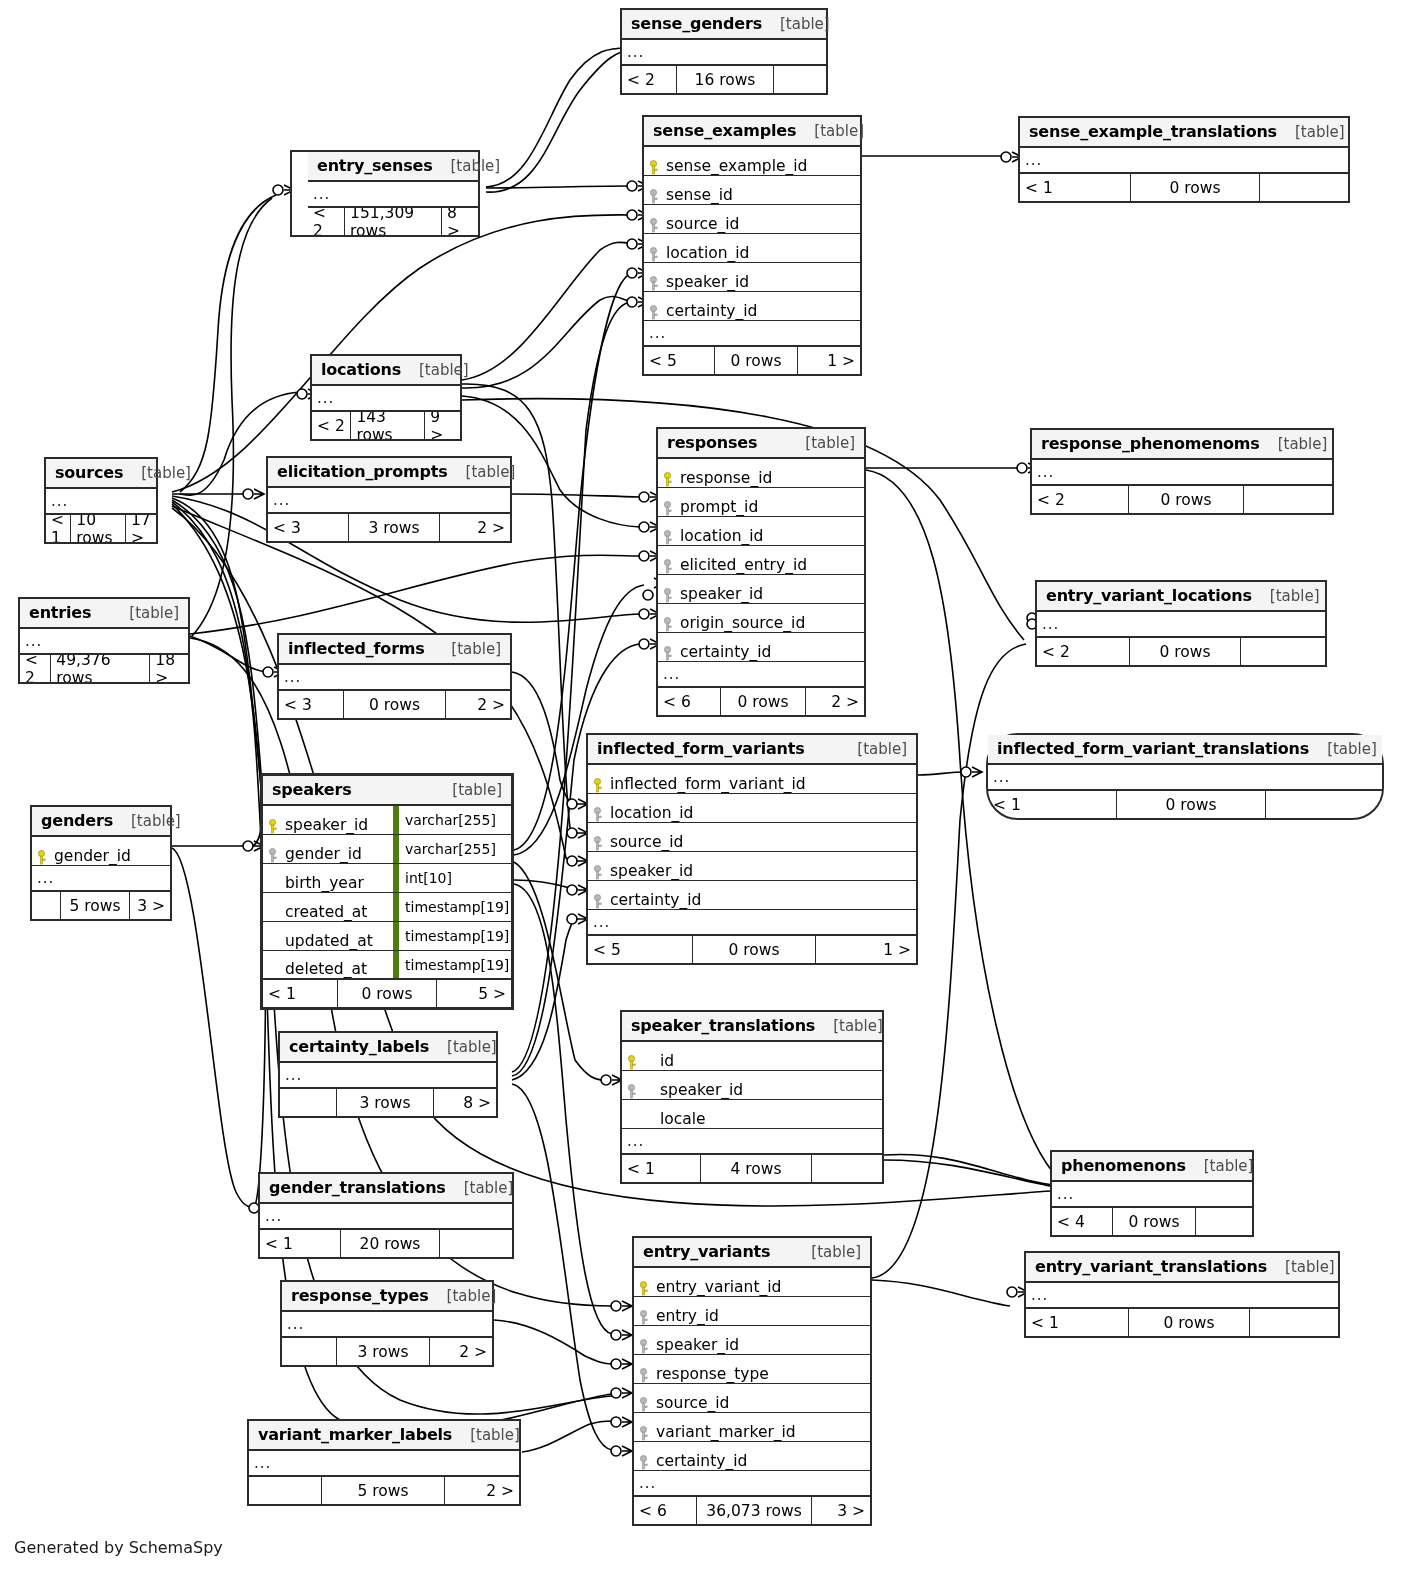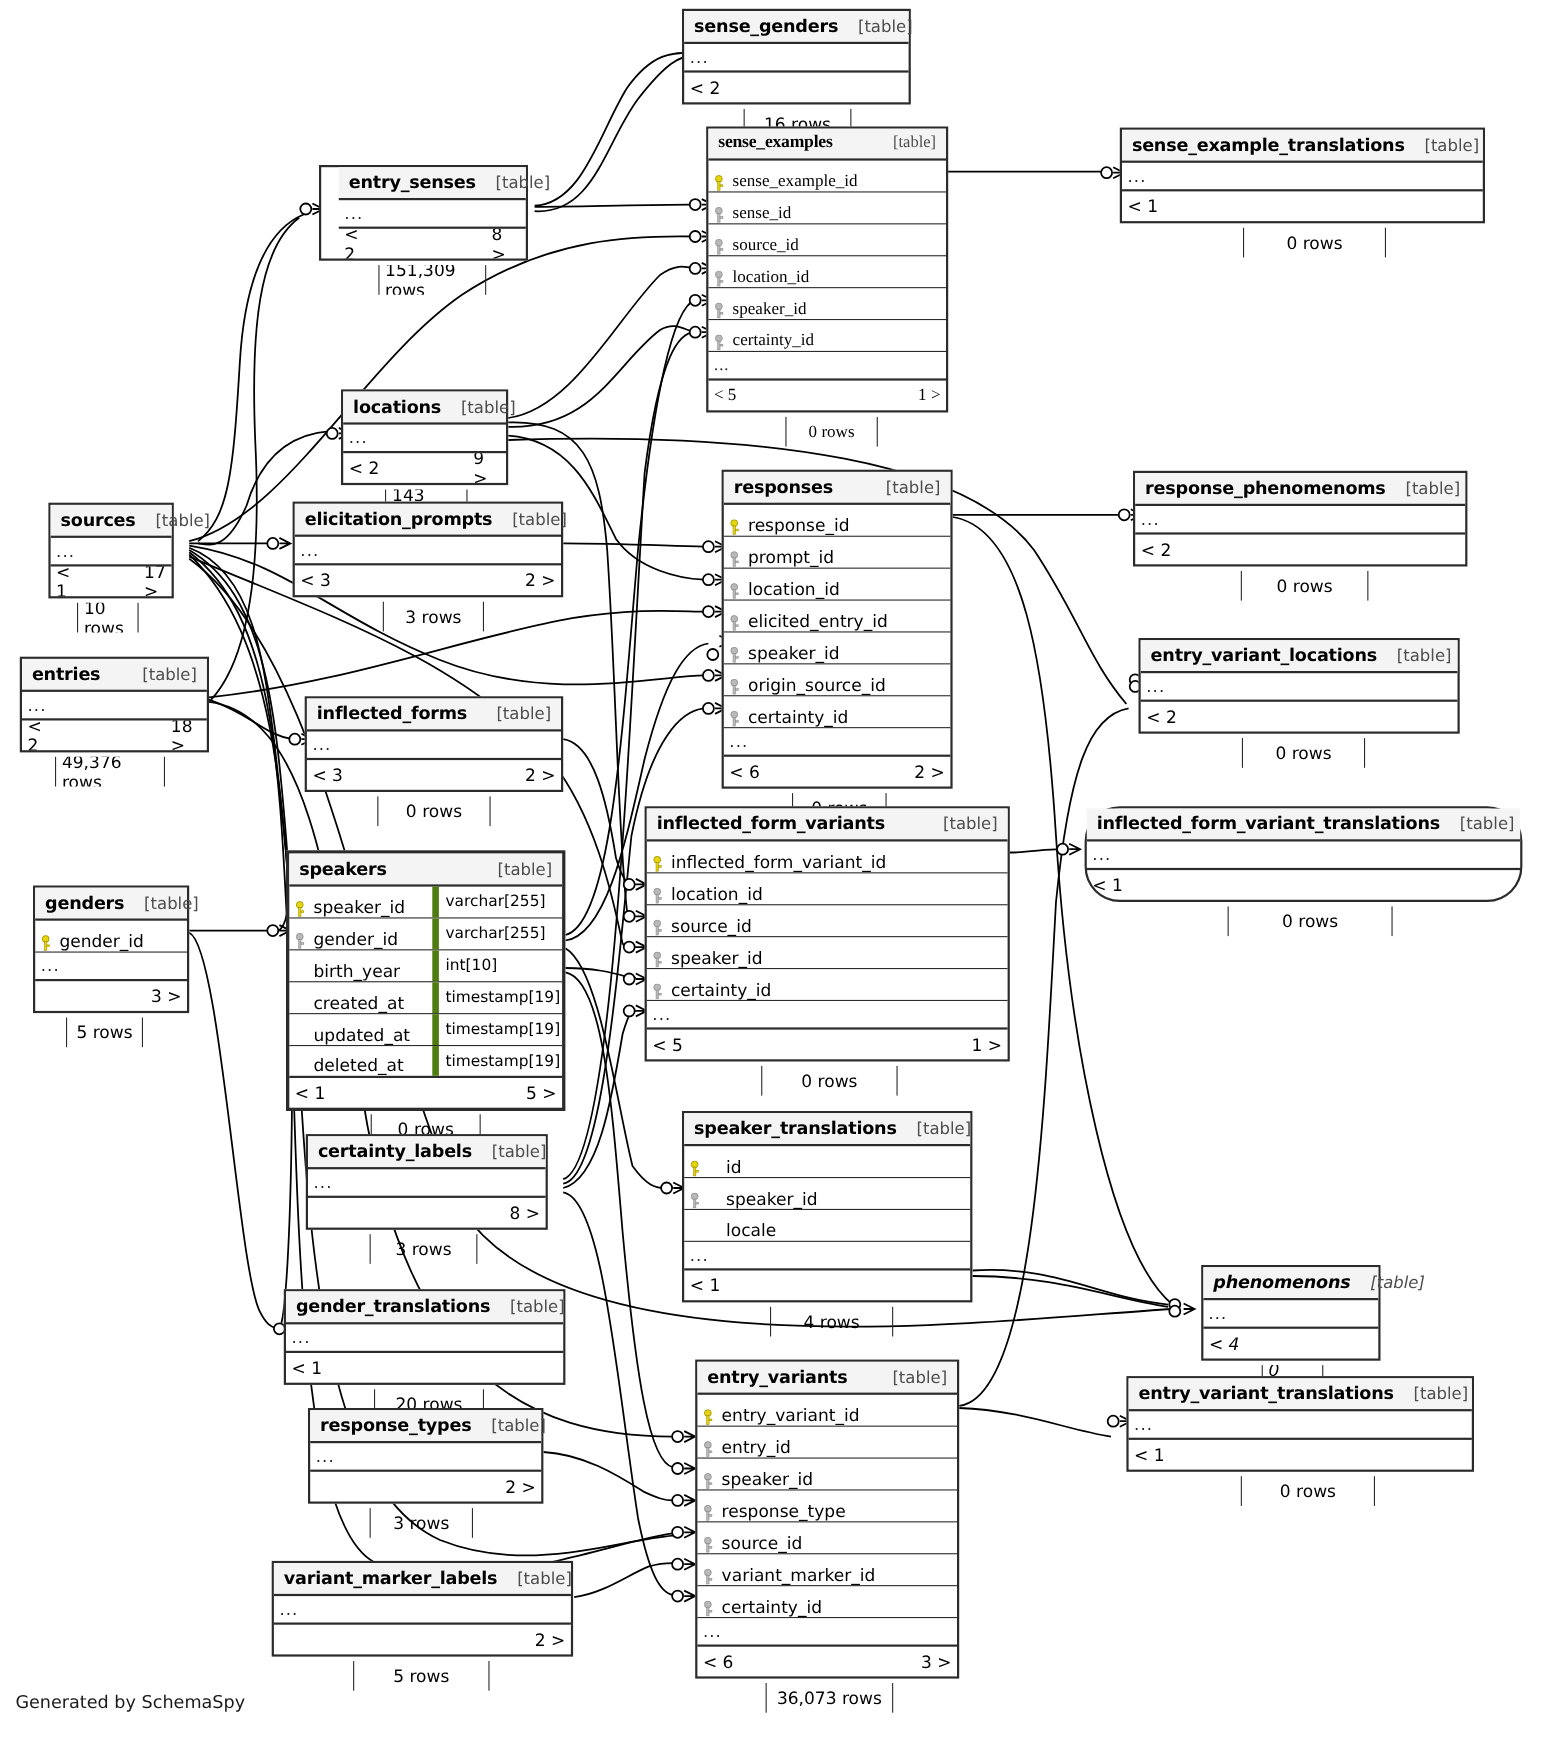--- a/index.html
+++ b/index.html
@@ -109,21 +109,20 @@
     height: 100%;
     padding: 0 5px;
     overflow: hidden;
   }
   .foot .f-left { justify-content: flex-start; }
   .foot .f-mid {
     justify-content: center;
     border-left: 1px solid #2b2b2b;
     border-right: 1px solid #2b2b2b;
     flex: 1 1 auto;
-    margin-top: 33px;
   }
   .foot .f-right { justify-content: flex-end; }
   .credit {
     position: absolute;
     left: 14px;
     top: 1538px;
     font-size: 16px;
     color: #1a1a1a;
     z-index: 6;
   }
@@ -323,21 +322,21 @@
       <span class="ttag">[table]</span>
     </div>
     <div class="ellipsis-row">...</div>
     <div class="foot">
       <div class="f-left" style="width:54px">&lt; 2</div>
       <div class="f-mid">16 rows</div>
       <div class="f-right" style="width:52px"></div>
     </div>
   </div>
 
-  <div class="tbl" style="left:642px; top:115px; width:220px;font-family:Liberation Serif, serif;">
+  <div class="tbl" style="left:642px; top:115px; width:220px;">
     <div class="hdr">
       <span class="tname">sense_examples</span>
       <span class="ttag">[table]</span>
     </div>
     <div class="col">
         <span class="keyicon">
           <svg width="11" height="15" viewBox="0 0 11 15">
             <circle cx="5.5" cy="3.6" r="3.1" fill="#e8d40a" stroke="#9a8c00" stroke-width="0.7"></circle>
             <rect x="4.4" y="6" width="2.2" height="8" fill="#e8d40a" stroke="#9a8c00" stroke-width="0.5"></rect>
             <rect x="6.6" y="9" width="2.6" height="1.6" fill="#e8d40a" stroke="#9a8c00" stroke-width="0.5"></rect>
@@ -838,21 +837,21 @@
       <span class="ttag">[table]</span>
     </div>
     <div class="ellipsis-row">...</div>
     <div class="foot">
       <div class="f-left" style="width:72px"></div>
       <div class="f-mid">5 rows</div>
       <div class="f-right" style="width:74px">2 &gt;</div>
     </div>
   </div>
 
-  <div class="tbl" style="left:1092px; top:1150px; width:163px;font-style:italic;">
+  <div class="tbl" style="left:1050px; top:1150px; width:204px;">
     <div class="hdr">
       <span class="tname">phenomenons</span>
       <span class="ttag">[table]</span>
     </div>
     <div class="ellipsis-row">...</div>
     <div class="foot">
       <div class="f-left" style="width:60px">&lt; 4</div>
       <div class="f-mid">0 rows</div>
       <div class="f-right" style="width:56px"></div>
     </div>

